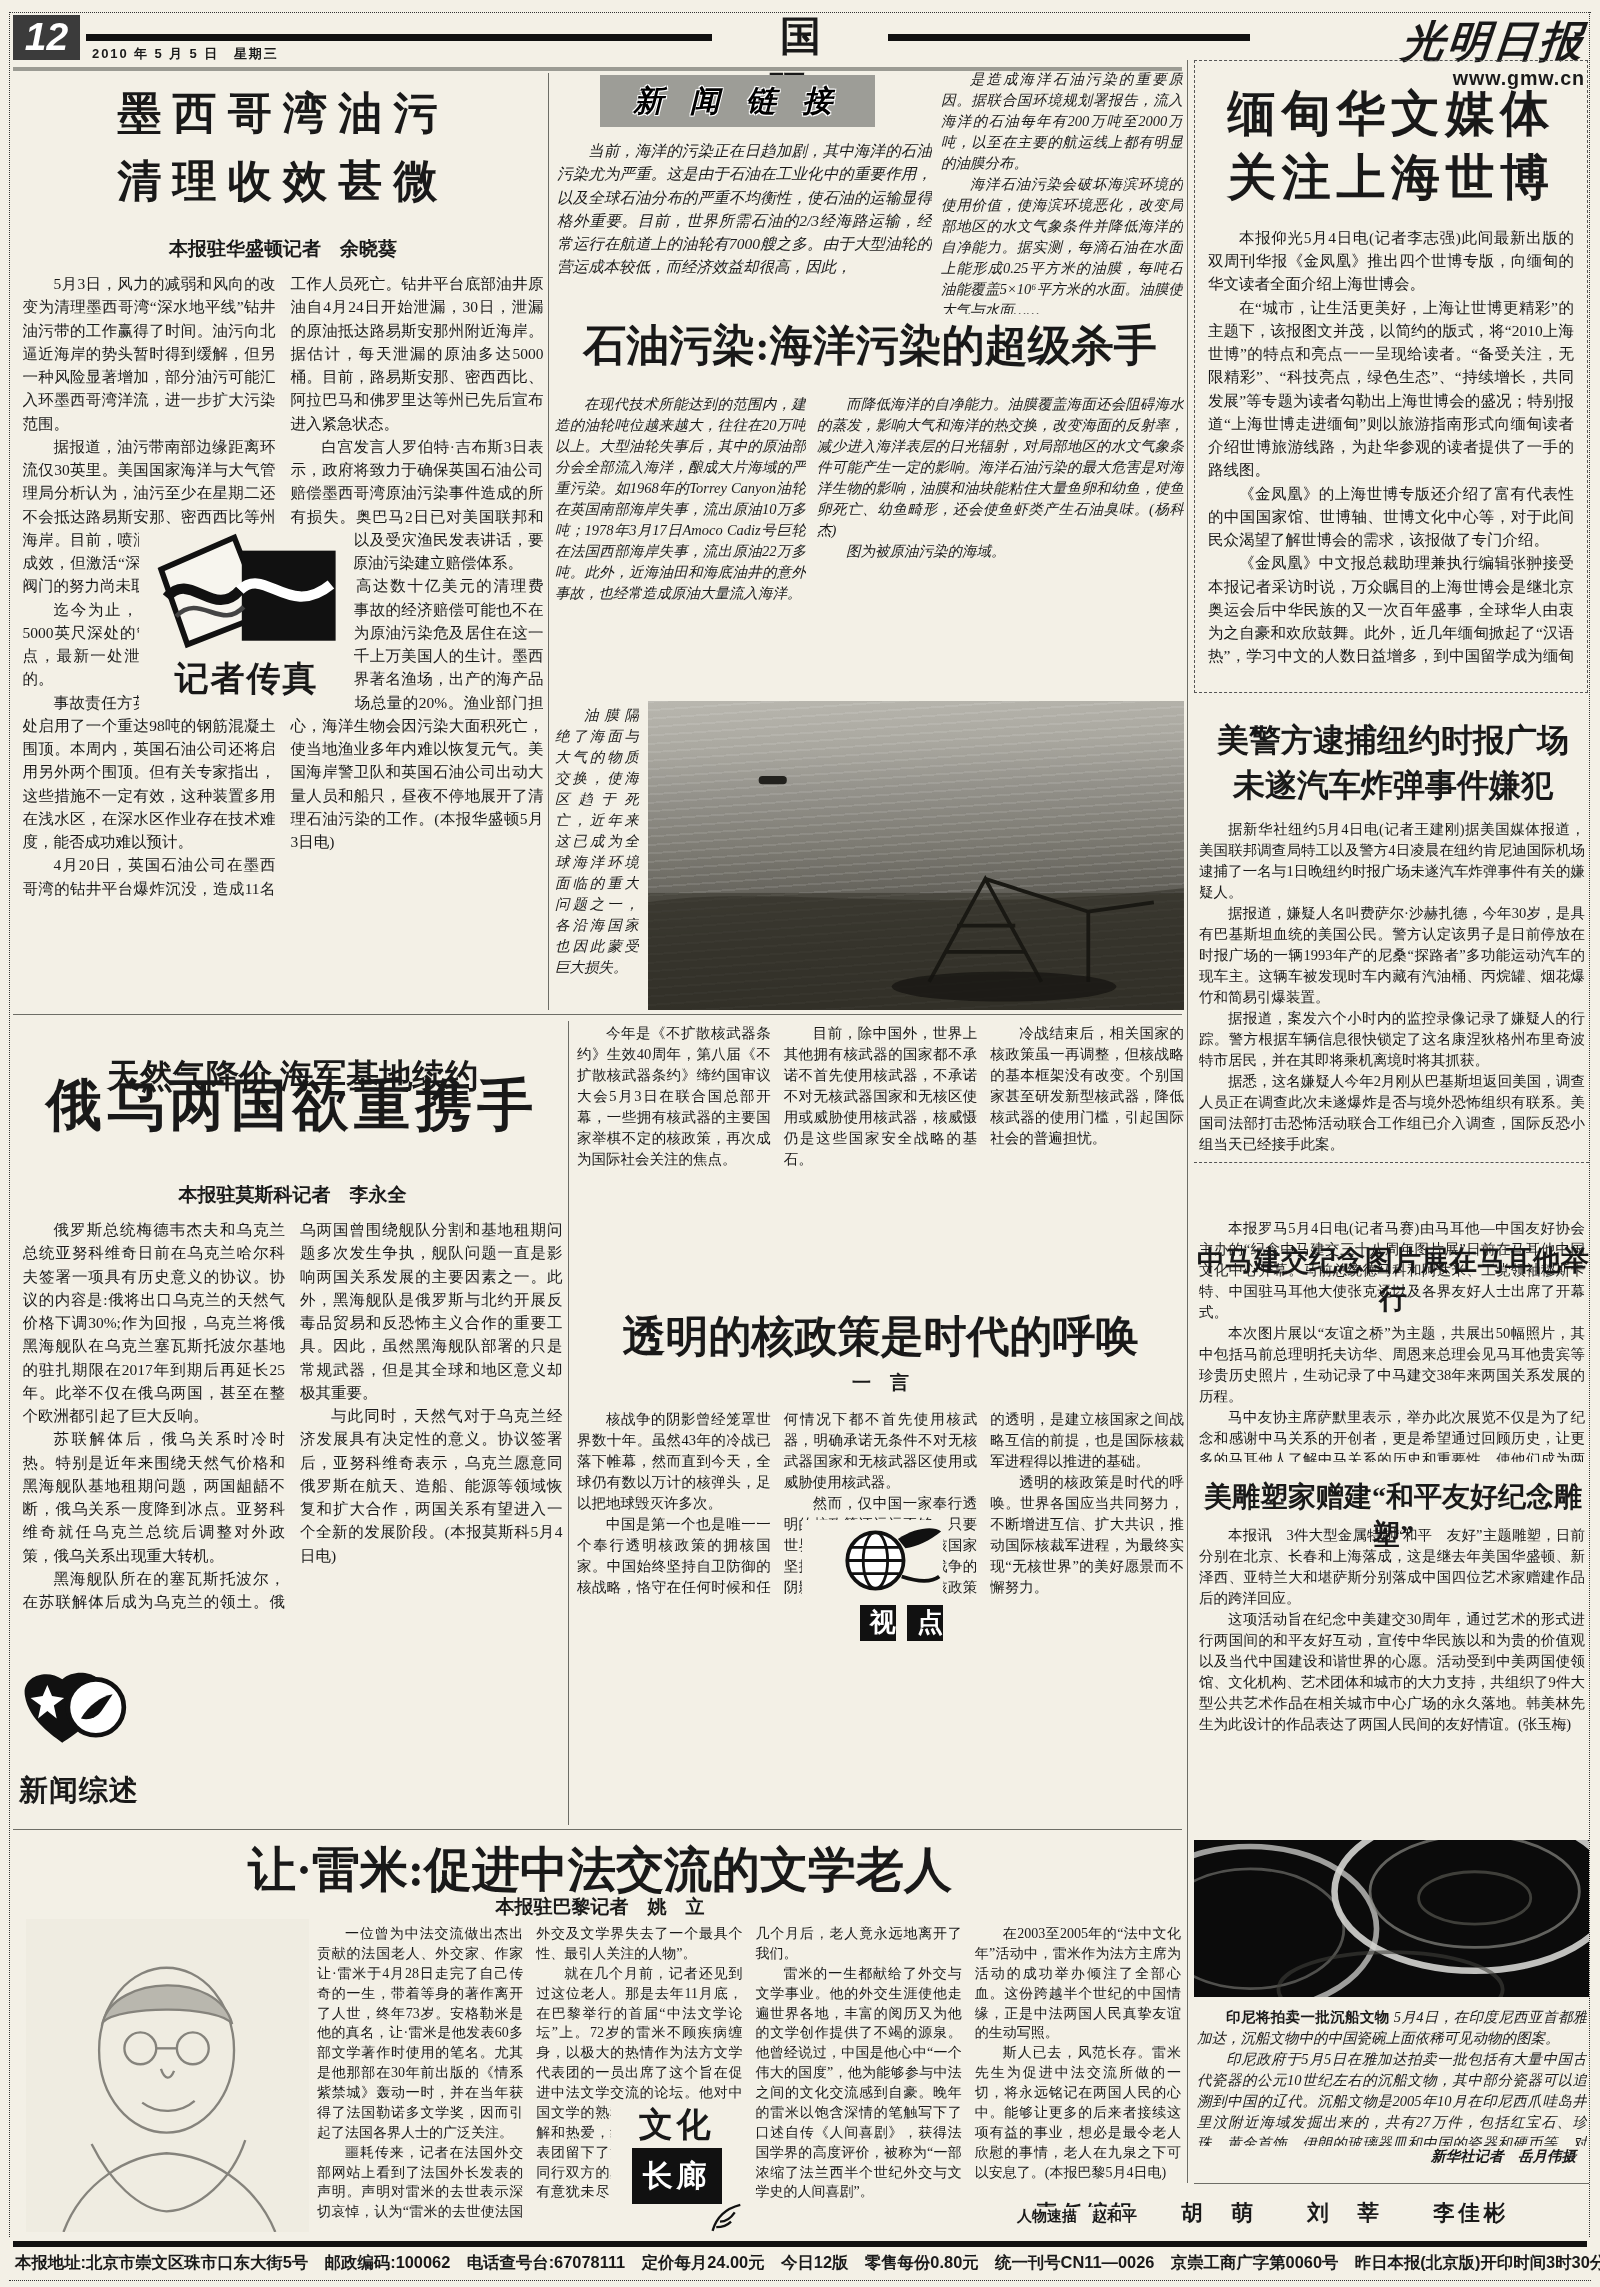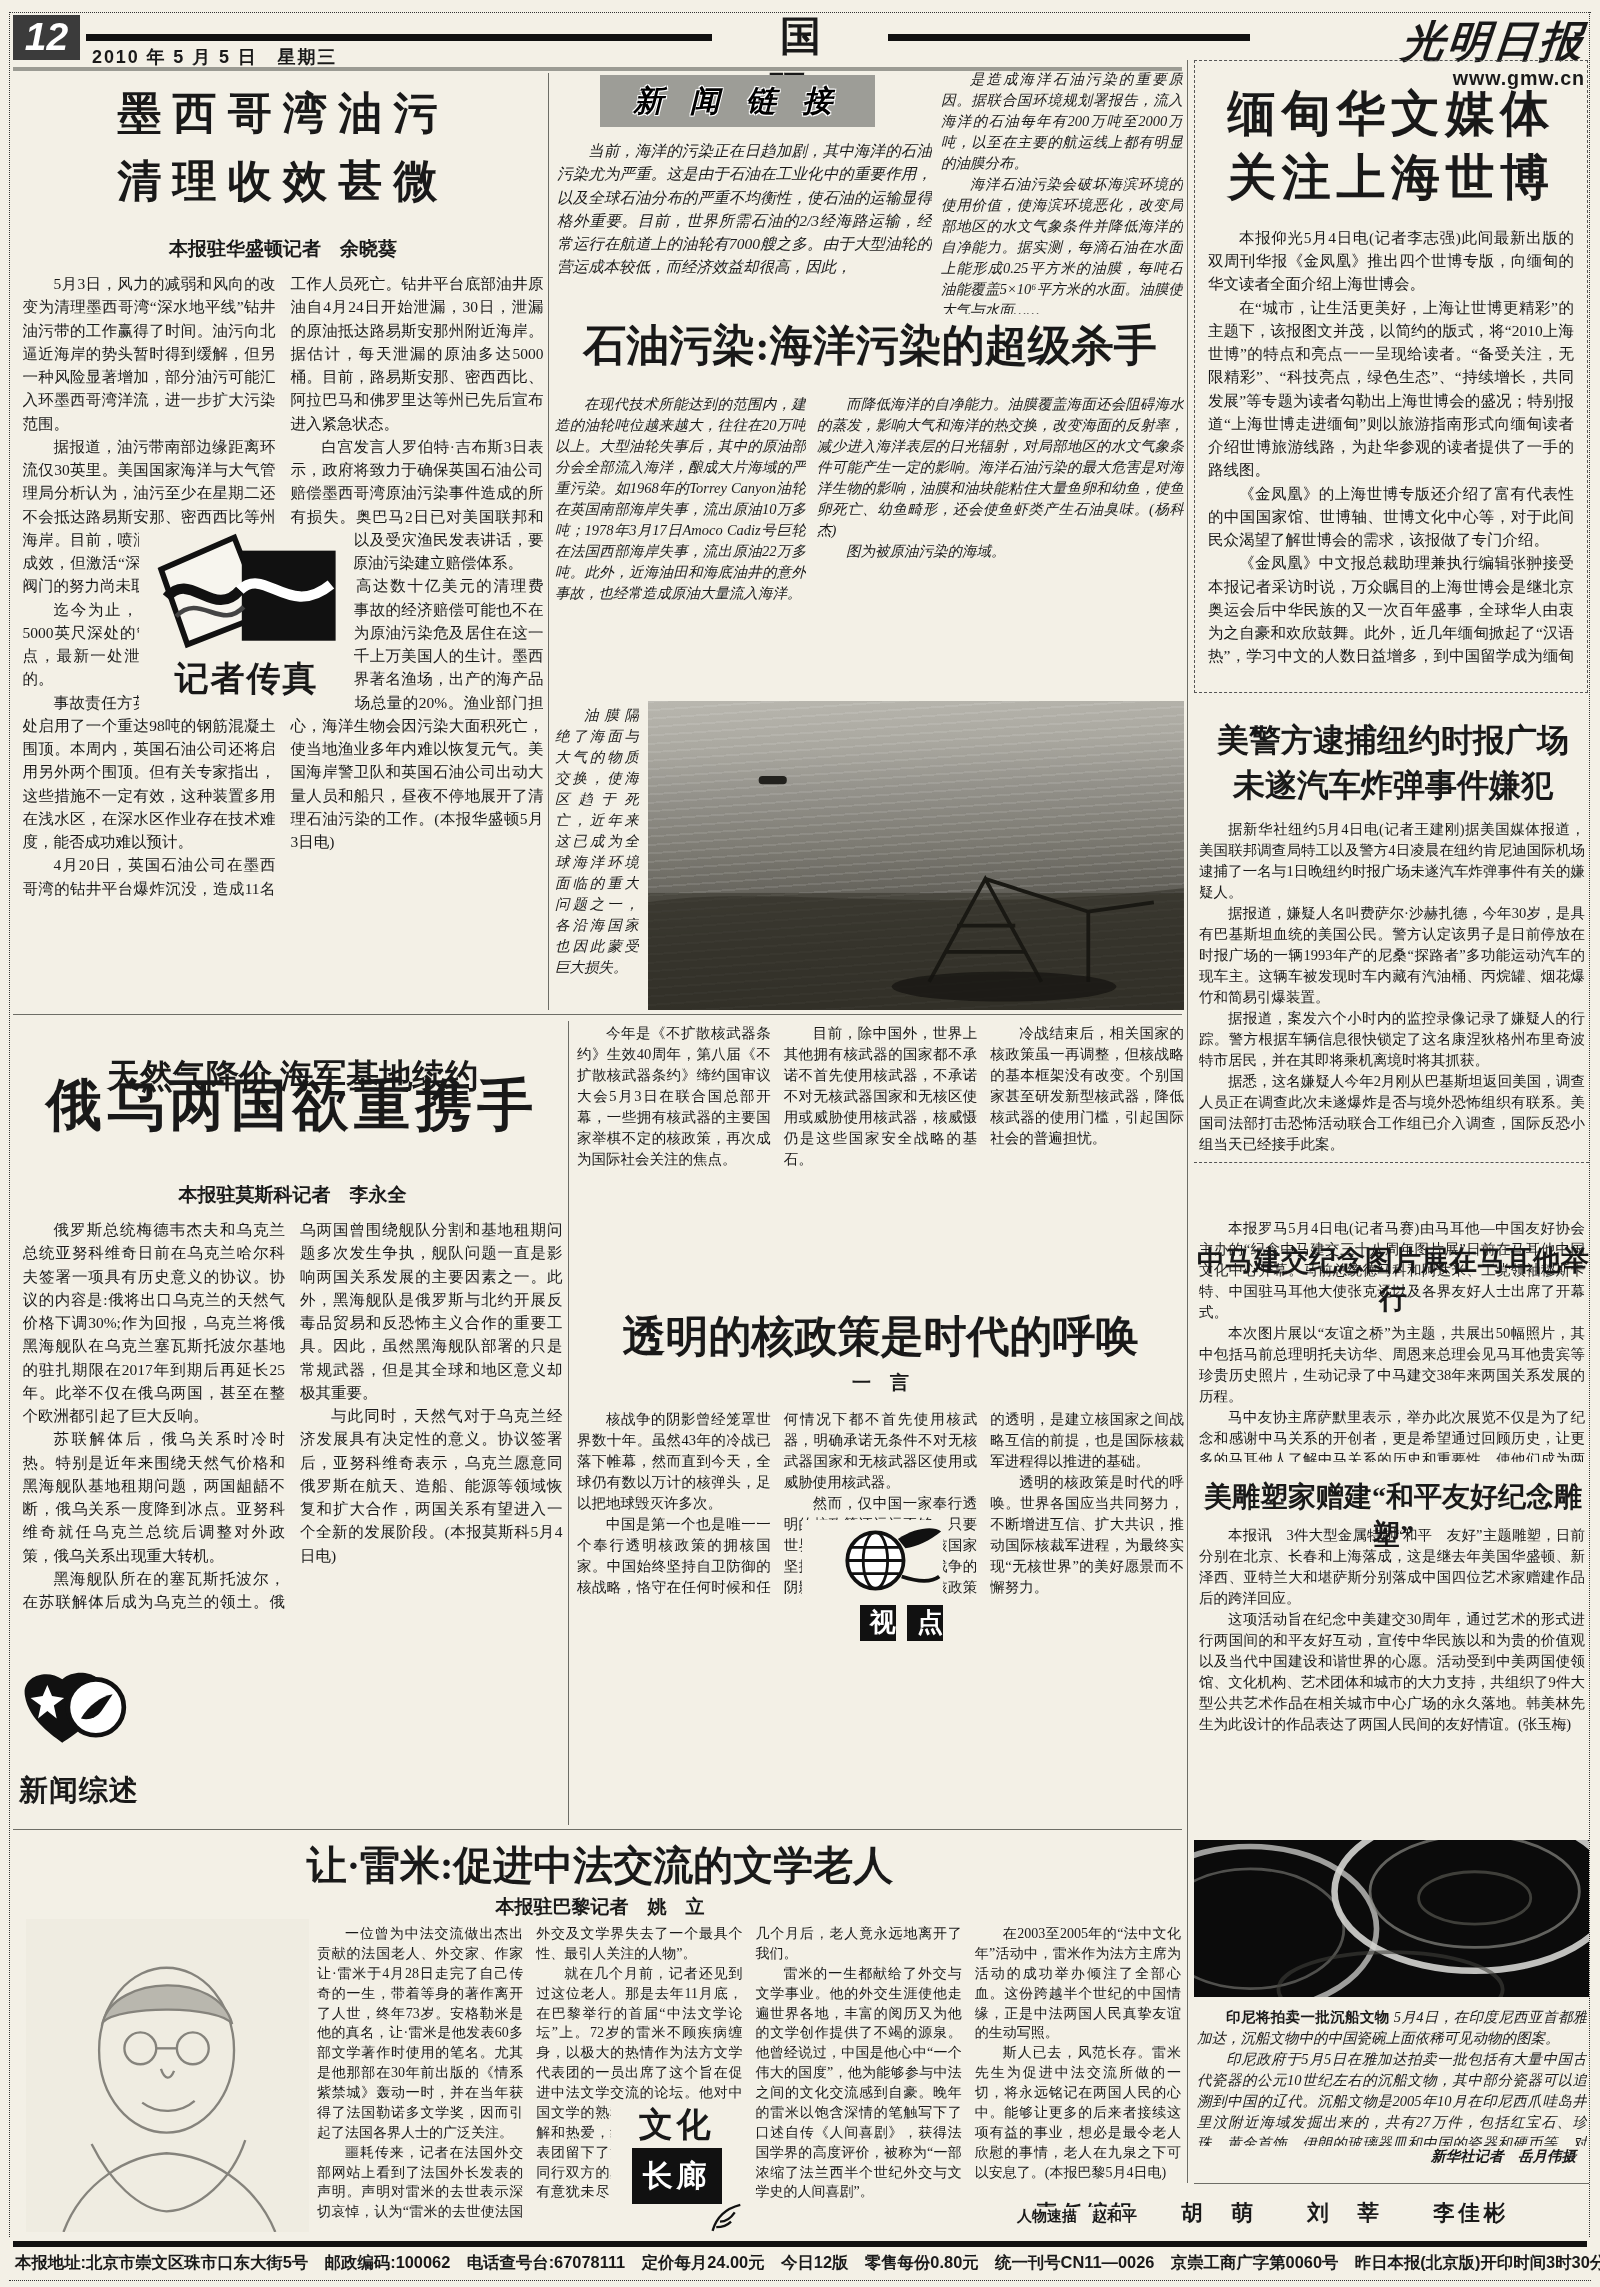--- a/index.html
+++ b/index.html
@@ -38,21 +38,21 @@
 
 <div class="abs dotted-h" style="left:9.4px;top:12px;width:1582px;"></div>
 <div class="abs" style="left:9.4px;top:12px;height:2225px;border-left:1.9px dotted #333;"></div>
 <div class="abs" style="left:1589px;top:12px;height:2225px;border-left:1.9px dotted #333;"></div>
 
 <div class="abs sans" style="left:13px;top:15px;width:67px;height:45px;background:#3b3b3b;color:#fff;font-weight:900;font-style:italic;font-size:39px;text-align:center;line-height:43px;">
   <span>12</span>
 </div>
 <div class="abs rule" style="left:86px;top:34px;width:626px;height:6.6px;"></div>
 <div class="abs rule" style="left:888px;top:34px;width:362px;height:6.6px;"></div>
-<div class="abs sans" style="left:92px;top:45px;width:394px;font-size:18px;font-weight:bold;letter-spacing:1.9px;">2010 年 5 月 5 日　星期三</div>
+<div class="abs sans" style="left:92px;top:45px;width:394px;font-size:13px;font-weight:bold;letter-spacing:1.9px;">2010 年 5 月 5 日　星期三</div>
 <div class="abs hl-serif center" style="left:701px;top:9.4px;width:199px;font-size:41px;letter-spacing:24px;text-indent:24px;">国　际</div>
 <div class="abs" style="left:1293px;top:13px;width:292px;text-align:right;">
   <div style="font-size:43px;font-weight:900;font-style:italic;transform:skewX(-5deg);letter-spacing:2.8px;">光明日报</div>
   <div class="sans" style="font-size:19.7px;font-weight:900;letter-spacing:0.9px;margin-top:-3.7px;">www.gmw.cn</div>
 </div>
 <div class="abs grayrule" style="left:13px;top:67px;width:1169px;height:3.7px;"></div>
 
 <div class="abs vline" style="left:548px;top:73px;height:937px;"></div>
 <div class="abs vline" style="left:1187px;top:60px;height:2123px;"></div>
 <div class="abs hline" style="left:13px;top:1014px;width:1169px;"></div>
@@ -231,21 +231,21 @@
     <path d="M28,43 L88,43 M33,29 L83,29 M33,57 L83,57" stroke="#111" stroke-width="3"></path>
     <path d="M82,20 C100,8 120,6 128,12 C116,22 102,28 90,30 Z" fill="#111"></path>
     <path d="M86,60 C104,66 118,66 126,60" stroke="#111" stroke-width="4" fill="none"></path>
   </svg>
   <div>
     <span style="display:inline-block;width:36px;height:36px;background:#111;color:#fff;font-size:26px;font-weight:900;line-height:36px;">视</span>
     <span style="display:inline-block;width:36px;height:36px;background:#111;color:#fff;font-size:26px;font-weight:900;line-height:36px;margin-left:7.5px;">点</span>
   </div>
 </div>
 
-<div class="abs hl-serif center" style="left:225px;top:1838px;width:750px;font-size:40px;">让·雷米:促进中法交流的文学老人</div>
+<div class="abs hl-serif center" style="left:225px;top:1838px;width:750px;font-size:48px;">让·雷米:促进中法交流的文学老人</div>
 <div class="abs byline" style="left:225px;top:1894px;width:750px;">本报驻巴黎记者　姚　立</div>
 
 <div class="abs" style="left:26px;top:1919px;width:283px;height:313px;background:#efece1;overflow:hidden;">
   <svg width="283" height="313" viewBox="0 0 302 334">
     <g fill="none" stroke="#85837c" stroke-width="2.5">
       <ellipse cx="150" cy="140" rx="72" ry="88"></ellipse>
       <path d="M82,110 C95,60 205,55 220,112 C205,92 100,92 82,110 Z" fill="#b9b7ae" stroke="#85837c"></path>
       <circle cx="122" cy="138" r="17"></circle>
       <circle cx="178" cy="138" r="17"></circle>
       <path d="M139,138 L161,138"></path>

